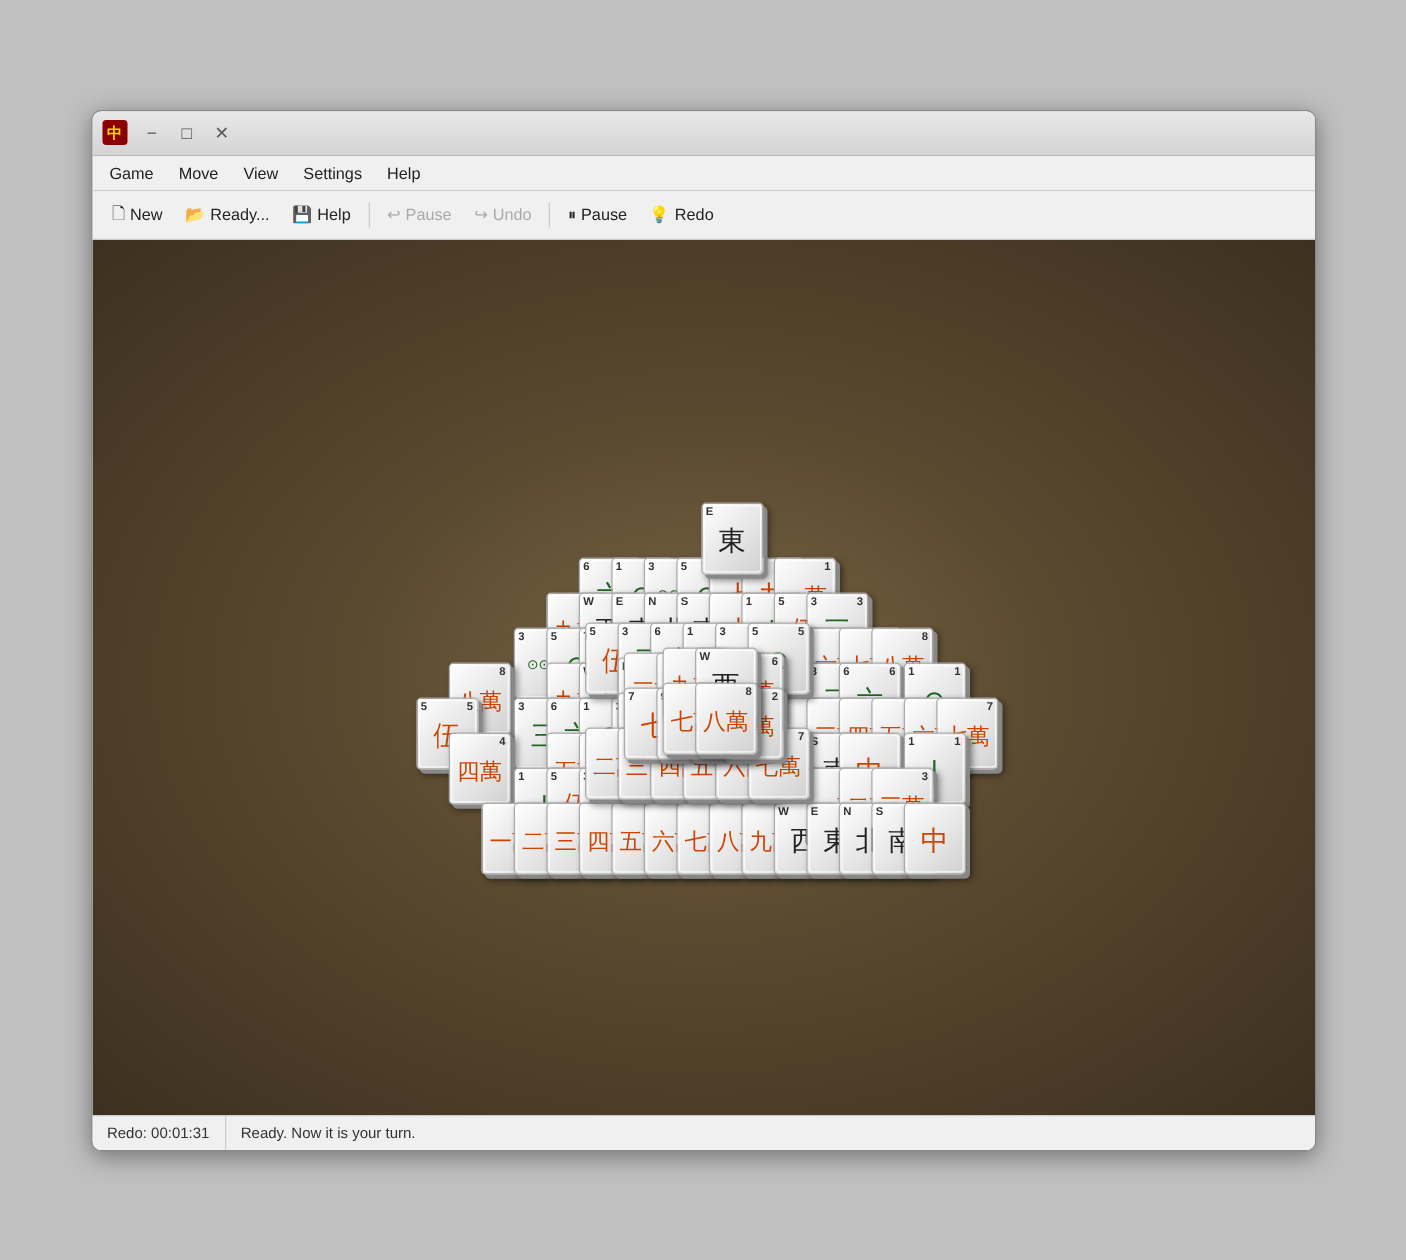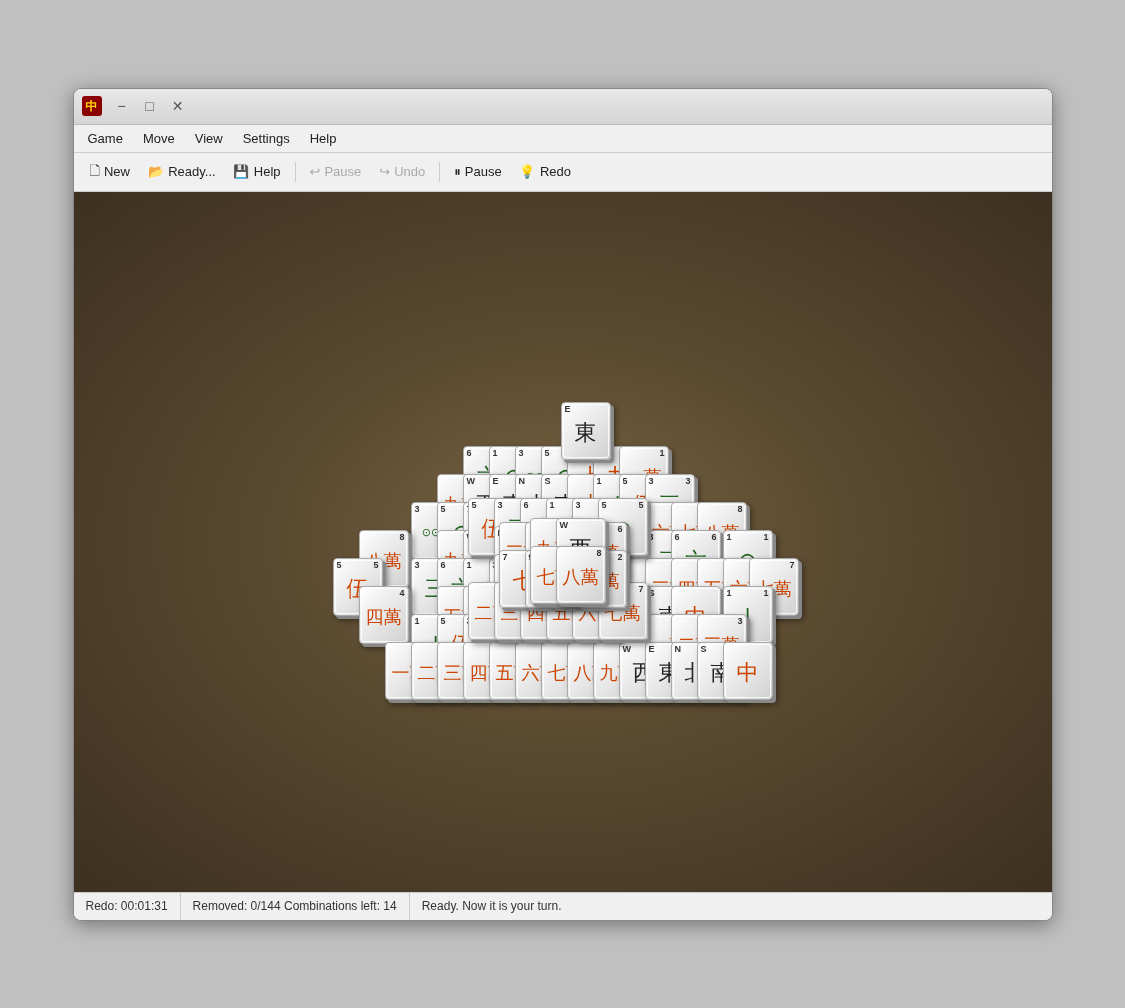--- a/index.html
+++ b/index.html
@@ -840,16 +840,15 @@
   </div>
       <div class="tile" style="left: 487px; top: 210px; width: 50px; height: 58px; z-index: 400;">
     <span style="position:absolute;top:2px;left:3px;font-size:9px;color:#333;font-weight:bold;line-height:1;">E</span>
     <span style="position:absolute;top:2px;right:3px;font-size:9px;color:#333;font-weight:bold;line-height:1;"></span>
     <span style="font-size:22px;color:#222;line-height:1;margin-top:4px;">東</span>
   </div>
     </div>
 
   <div class="statusbar">
     <div class="status-section">Redo: 00:01:31</div>
-    <div class="status-section">Removed: 0/144  Combinations left: 14</div>
     <div class="status-section">Ready. Now it is your turn.</div>
   </div>
 </div>
 
 </body></html>

